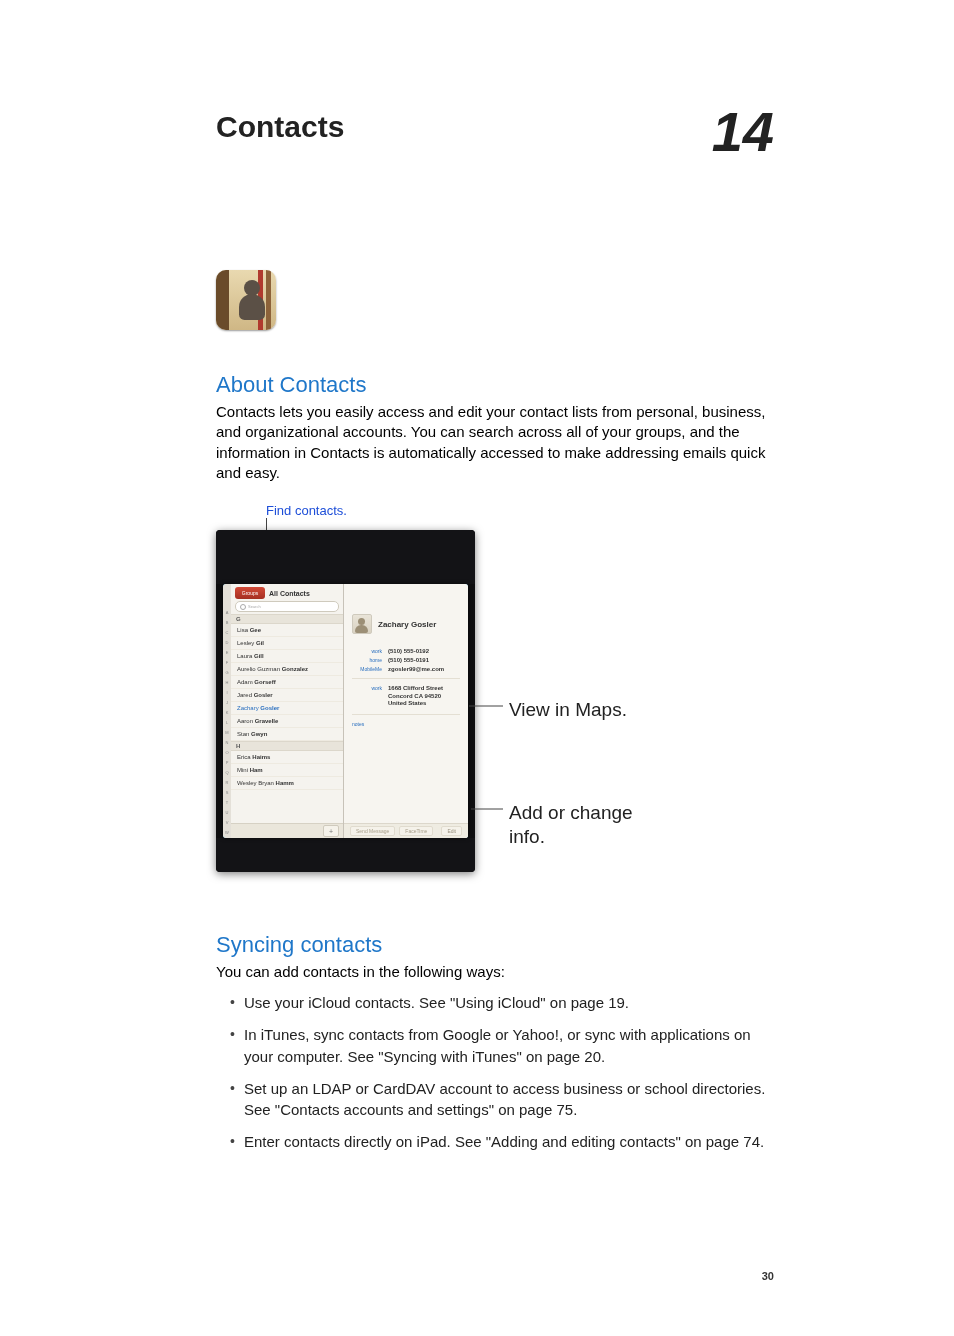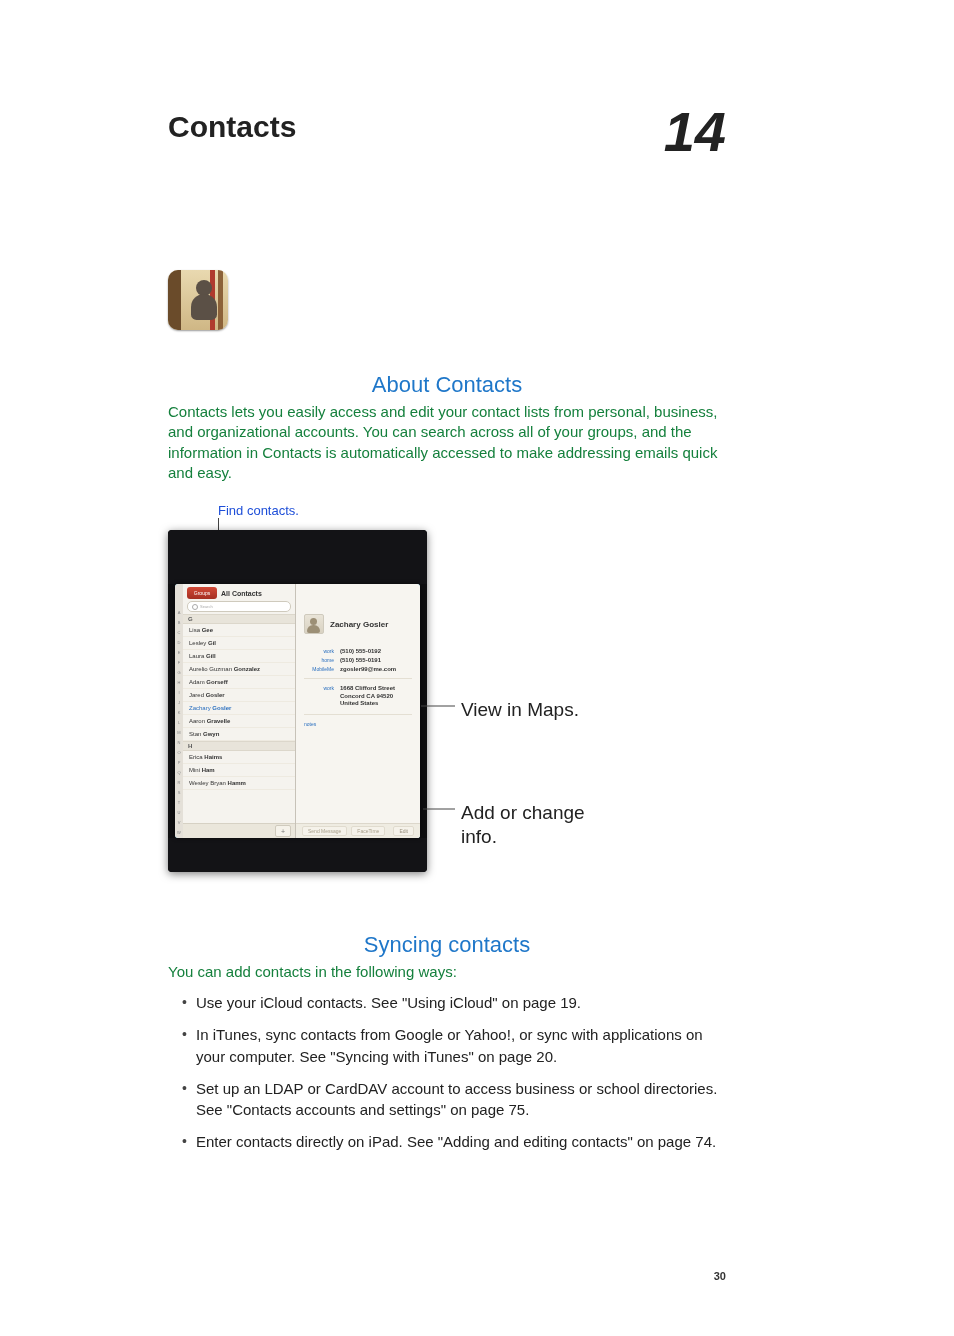--- a/index.html
+++ b/index.html
@@ -9,20 +9,21 @@
     font-family: "Myriad Pro", "Helvetica Neue", Helvetica, Arial, sans-serif;
     color: #222;
     width: 954px;
   }
   .page {
     position: relative;
     width: 826px;
     min-height: 1336px;
     padding: 110px 100px 60px 168px;
     box-sizing: border-box;
+    margin-left: 48px;
   }
   .chapter-row {
     display: flex;
     justify-content: space-between;
     align-items: flex-start;
   }
   .chapter-title {
     font-size: 30px;
     font-weight: 600;
     color: #222;
@@ -66,27 +67,26 @@
     left: 23px; top: 24px; width: 26px; height: 26px;
     border-radius: 14px 14px 6px 6px;
     background: #5b5046;
   }
 
   h2.section {
     color: #1f77c9;
     font-size: 22px;
     font-weight: 400;
     margin: 42px 0 4px 0;
-    text-align: center;
   }
   p.body {
     font-size: 15px;
     line-height: 1.35;
     margin: 2px 0 10px 0;
-    color: #15803d;
+    color: #000000;
   }
 
   
   .diagram-wrap {
     position: relative;
     margin-top: 20px;
     width: 430px;
     font-family: "Helvetica Neue", Helvetica, Arial, sans-serif;
   }
   .find-label { font-size: 13px; color: #1d4ed8; margin-left: 50px; }

